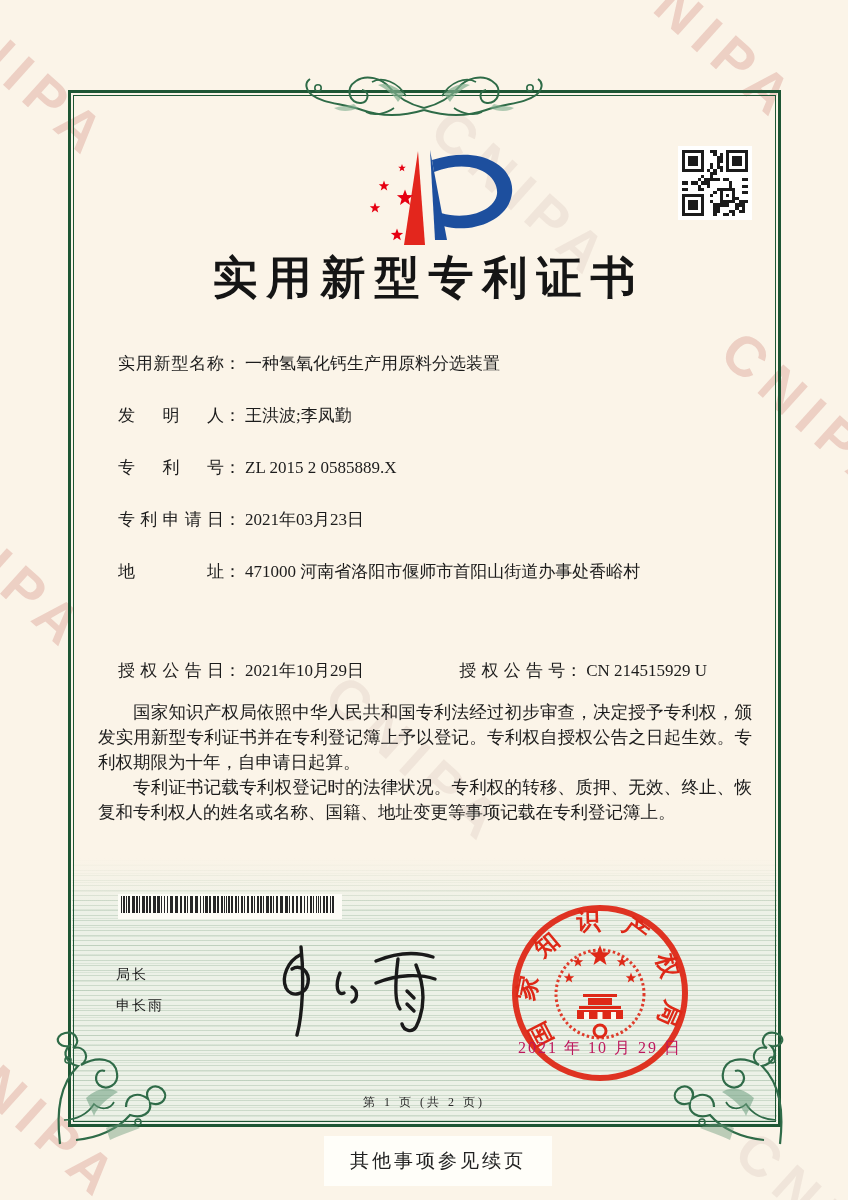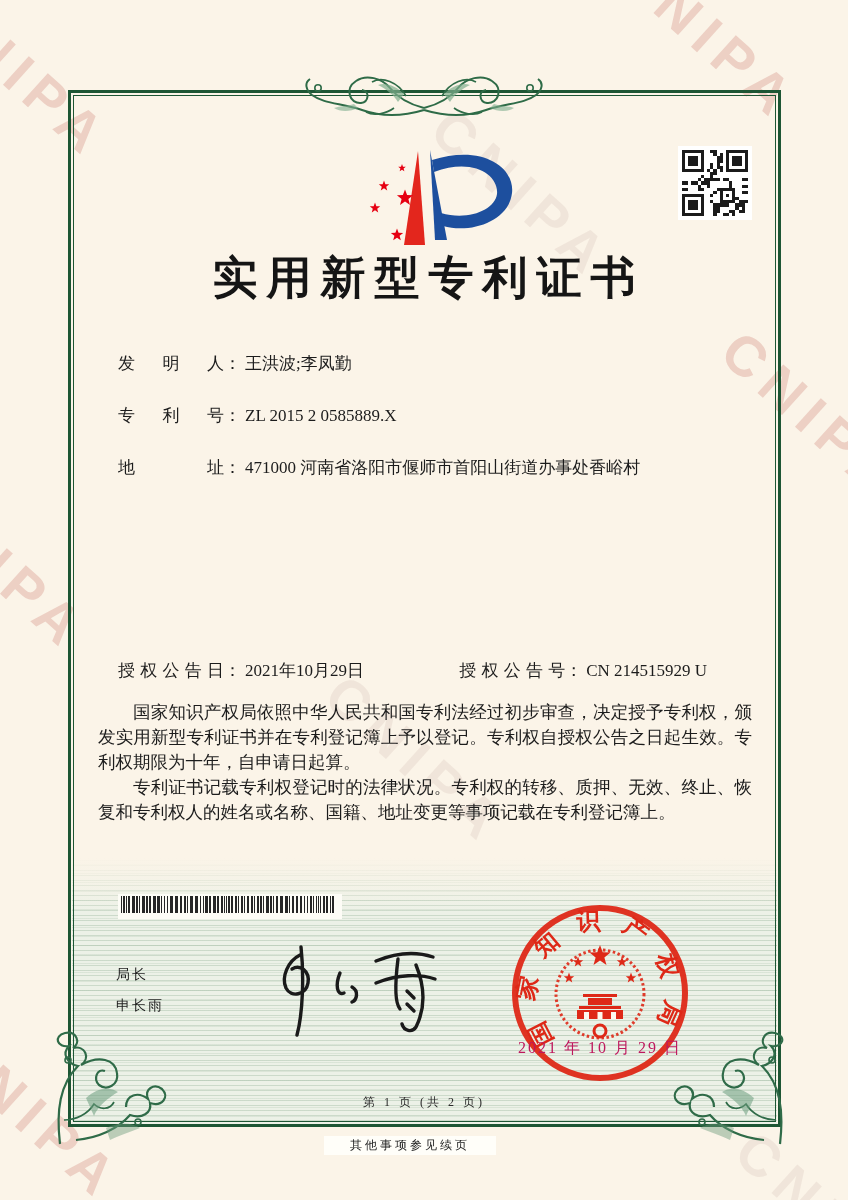--- a/index.html
+++ b/index.html
@@ -67,21 +67,21 @@
   .sig{position:absolute; left:248px; top:943px;}
   .seal{position:absolute; left:505px; top:898px;}
   .seal-date{
     position:absolute; left:505px; top:1038px; width:190px; text-align:center;
     font-size:16px; letter-spacing:2px; color:#be185d;
   }
   .page-num{position:absolute; left:0; right:0; top:1094px; text-align:center;
             font-size:12px; letter-spacing:3px; color:#2a2a2a;}
   .cont-note{
     position:absolute; left:324px; top:1136px; background:#fffef9;
-    padding:1px 26px; font-size:12px; letter-spacing:3px; color:#222;
+    padding:12px 26px; font-size:19px; letter-spacing:3px; color:#222;
   }
 </style>
 </head>
 <body>
 
 <div class="page">
 
   <span class="wm wm-a" style="left:-40px; top:-24px;">CNIPA</span>
   <span class="wm wm-b" style="left:462px; top:96px;">CNIPA</span>
   <span class="wm wm-a" style="left:648px; top:-62px;">CNIPA</span>
@@ -254,24 +254,30 @@
         <rect x="13" y="20" width="1" height="1"></rect>
         <rect x="14" y="20" width="1" height="1"></rect>
         <rect x="16" y="20" width="1" height="1"></rect>
       </svg>
   </div>
 
   <div class="title">实用新型专利证书</div>
 
   <div class="fields">
     <div class="f-row">
+      <span class="f-label">实用新型名称</span><span class="f-colon">：</span><span>一种氢氧化钙生产用原料分选装置</span>
+    </div>
+    <div class="f-row">
       <span class="f-label">发明人</span><span class="f-colon">：</span><span>王洪波;李凤勤</span>
     </div>
     <div class="f-row">
       <span class="f-label">专利号</span><span class="f-colon">：</span><span>ZL 2015 2 0585889.X</span>
+    </div>
+    <div class="f-row">
+      <span class="f-label">专利申请日</span><span class="f-colon">：</span><span>2021年03月23日</span>
     </div>
     <div class="f-row">
       <span class="f-label">地址</span><span class="f-colon">：</span><span>471000 河南省洛阳市偃师市首阳山街道办事处香峪村</span>
     </div>
   </div>
 
   <div class="grant-row">
     <span class="grant-first">
       <span class="f-label">授权公告日</span><span class="f-colon">：</span><span>2021年10月29日</span>
     </span>

